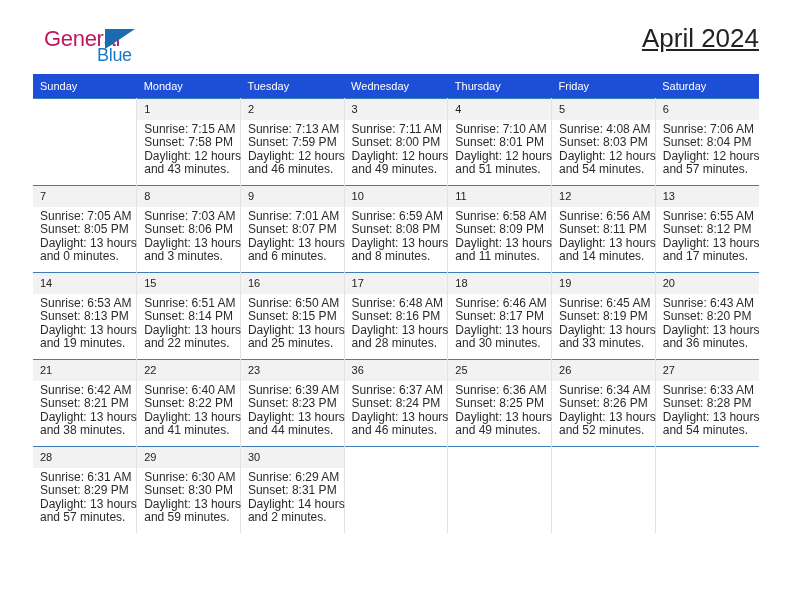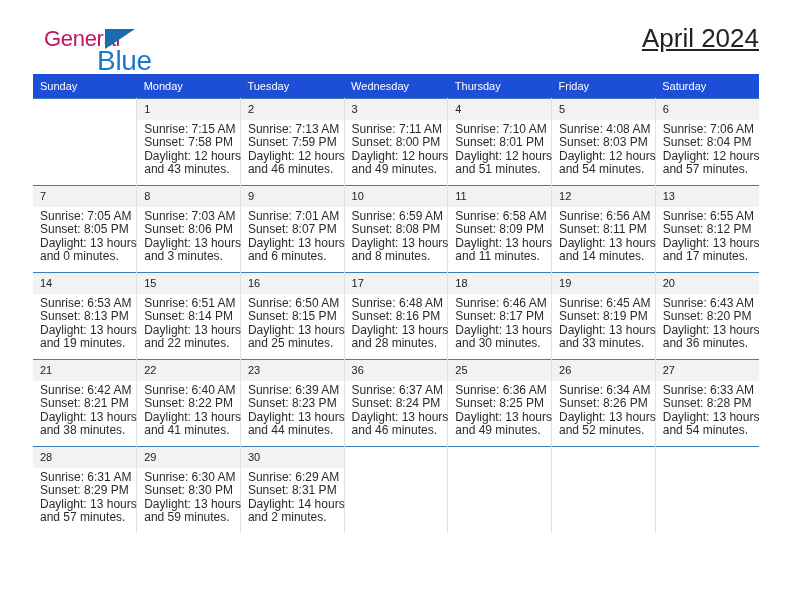--- a/index.html
+++ b/index.html
@@ -49,21 +49,21 @@
     top: 3px;
     width: 0;
     height: 0;
     border-left: 30px solid #1a6bb0;
     border-bottom: 20px solid transparent;
   }
   .logo-blue {
     position: absolute;
     left: 60px;
     top: 19px;
-    font-size: 28px;
+    font-size: 18px;
     letter-spacing: -0.3px;
     color: #1b79c9;
     font-family: "Liberation Sans", sans-serif;
   }
   .title-block {
     position: absolute;
     right: 0;
     top: 22px;
     text-align: right;
   }

